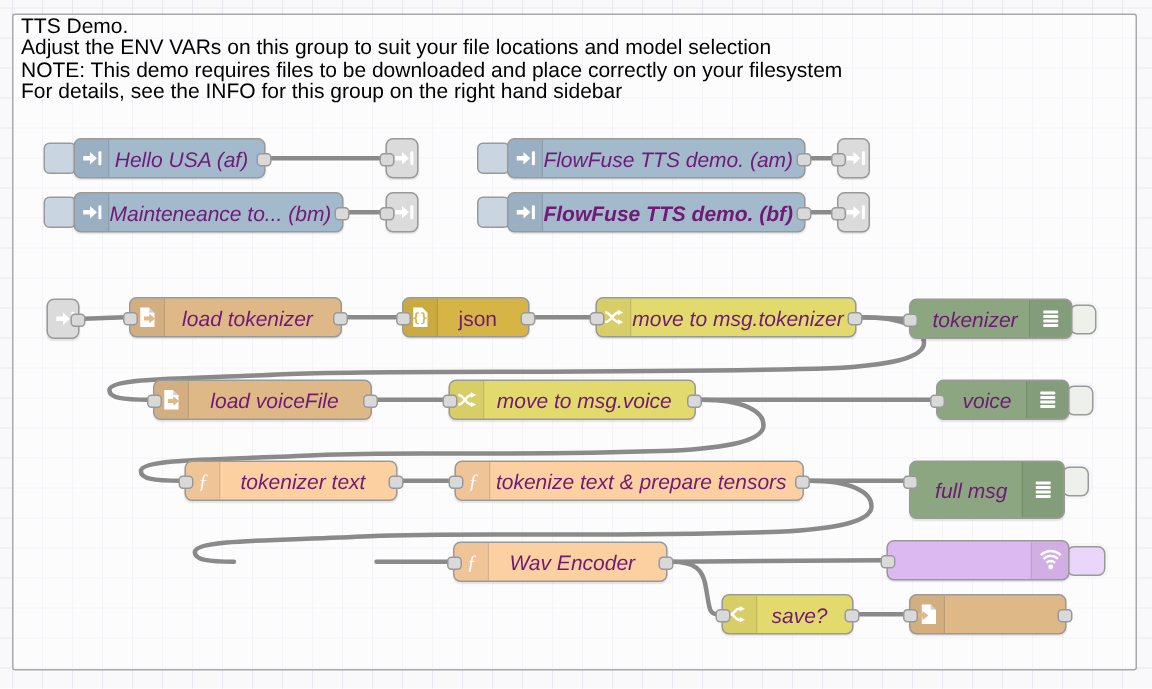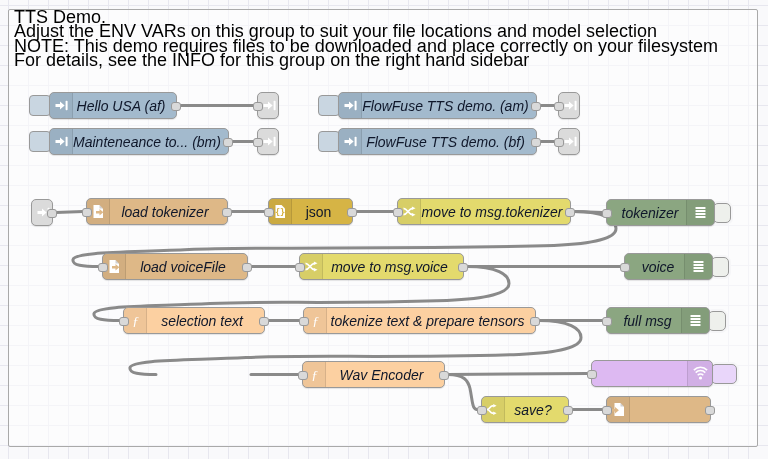--- a/index.html
+++ b/index.html
@@ -12,39 +12,39 @@
       linear-gradient(to bottom,#e7e7ef 1px,transparent 1px);
     background-size:20px 20px;
     background-position:8px 5px;
   }
   #group-rect{
     position:absolute;border:1px solid #a9a9a9;border-radius:2px;
     background:rgba(255,255,255,0.55);z-index:0;
   }
   #info-text{
     position:absolute;left:14px;top:10px;z-index:6;
-    font-size:18px;line-height:14.4px;color:#000;white-space:pre-line;
+    font-size:14px;line-height:14.4px;color:#000;white-space:pre-line;
   }
   #wires{position:absolute;left:0;top:0;z-index:1;}
   #wires path{fill:none;stroke:#8a8a8a;stroke-width:3;stroke-linecap:round;}
   .btn{position:absolute;border:1px solid #999;border-radius:4px;box-sizing:border-box;z-index:2;}
   .btn.ring{box-shadow:0 0 0 2px #f6f6f8;}
   .node{
     position:absolute;border:1px solid #999;border-radius:5px;box-sizing:border-box;
     z-index:3;box-shadow:0 1px 1px rgba(0,0,0,0.10);
   }
   .strip{
     position:absolute;top:0;bottom:0;display:flex;align-items:center;justify-content:center;
     background:rgba(0,0,0,0.05);
   }
   .strip.left{left:0;border-right:1px solid rgba(0,0,0,0.10);border-radius:4px 0 0 4px;}
   .strip.right{right:0;border-left:1px solid rgba(0,0,0,0.10);border-radius:0 4px 4px 0;}
   .lbl{
     position:absolute;top:0;bottom:0;display:flex;align-items:center;justify-content:center;
-    font-size:14px;color:#0f172a;white-space:nowrap;overflow:hidden;
+    font-size:14px;color:#701a75;white-space:nowrap;overflow:hidden;
   }
   .lbl.it{font-style:italic;}
   .port{
     position:absolute;width:10px;height:9px;background:#d9d9d9;border:1px solid #999;
     border-radius:3px;top:8.5px;box-sizing:border-box;z-index:4;
   }
   .port.in{left:-5px;}
   .port.out{right:-5px;}
   .link-node .strip{background:transparent;border:none;}
 </style>
@@ -132,21 +132,21 @@
       <div class="lbl it" style="left: 22px; right: 6px;">FlowFuse TTS demo. (am)</div>
       <div class="port out"></div>
     </div>
     <div class="node" style="left: 338px; top: 128px; width: 199px; height: 27px; background: rgb(163, 186, 205);">
       <div class="strip left" style="width: 22px;">
         <svg width="15" height="15" viewBox="0 0 15 15">
           <path d="M1.5 6 h4.5 V3.4 L10.6 7.5 6 11.6 V9 H1.5 z" fill="#fff"></path>
           <rect x="11.6" y="2.8" width="2" height="9.4" rx="0.8" fill="#fff"></rect>
         </svg>
       </div>
-      <div class="lbl it" style="left: 22px; right: 6px;">FlowFuse TTS demo. (bf)</div>
+      <div class="lbl it" style="left: 22px; right: 6px; font-weight: bold;">FlowFuse TTS demo. (bf)</div>
       <div class="port out"></div>
     </div>
     <div class="node link-node" style="left: 257px; top: 92px; width: 22px; height: 27px; background: rgb(219, 219, 219);">
       <div class="strip left" style="width: 22px;">
         <svg width="15" height="15" viewBox="0 0 15 15">
           <path d="M1.5 6 h4.5 V3.4 L10.6 7.5 6 11.6 V9 H1.5 z" fill="#fff"></path>
           <rect x="11.6" y="2.8" width="2" height="9.4" rx="0.8" fill="#fff"></rect>
         </svg>
       </div>
       <div class="port in"></div>
@@ -271,35 +271,35 @@
       </div>
       <div class="lbl it" style="left: 6px; right: 27px;">voice</div>
       <div class="port in"></div>
     </div>
     <div class="node" style="left: 123px; top: 307px; width: 142px; height: 27px; background: rgb(252, 208, 161);">
       <div class="strip left" style="width: 22px;">
         <svg width="15" height="15" viewBox="0 0 15 15">
           <text x="7.5" y="12" font-size="13.5" font-style="italic" text-anchor="middle" fill="#fff" font-family="'Liberation Serif','DejaVu Serif',serif">ƒ</text>
         </svg>
       </div>
-      <div class="lbl it" style="left: 22px; right: 6px;">selection text</div>
+      <div class="lbl it" style="left: 22px; right: 6px;">tokenizer text</div>
       <div class="port in"></div>
       <div class="port out"></div>
     </div>
     <div class="node" style="left: 303px; top: 307px; width: 233px; height: 27px; background: rgb(252, 208, 161);">
       <div class="strip left" style="width: 22px;">
         <svg width="15" height="15" viewBox="0 0 15 15">
           <text x="7.5" y="12" font-size="13.5" font-style="italic" text-anchor="middle" fill="#fff" font-family="'Liberation Serif','DejaVu Serif',serif">ƒ</text>
         </svg>
       </div>
       <div class="lbl it" style="left: 22px; right: 6px;">tokenize text &amp; prepare tensors</div>
       <div class="port in"></div>
       <div class="port out"></div>
     </div>
-    <div class="node" style="left: 606px; top: 307px; width: 104px; height: 27px; background: rgb(139, 166, 129);">
+    <div class="node" style="left: 606px; top: 307px; width: 104px; height: 39px; background: rgb(139, 166, 129);">
       <div class="strip right" style="width: 27px;">
         <svg width="15" height="15" viewBox="0 0 15 15">
           <rect x="2.5" y="2" width="10" height="2" rx="0.6" fill="#fff"></rect>
           <rect x="2.5" y="5" width="10" height="2" rx="0.6" fill="#fff"></rect>
           <rect x="2.5" y="8" width="10" height="2" rx="0.6" fill="#fff"></rect>
           <rect x="2.5" y="11" width="10" height="2" rx="0.6" fill="#fff"></rect>
         </svg>
       </div>
       <div class="lbl it" style="left: 6px; right: 27px;">full msg</div>
       <div class="port in"></div>

